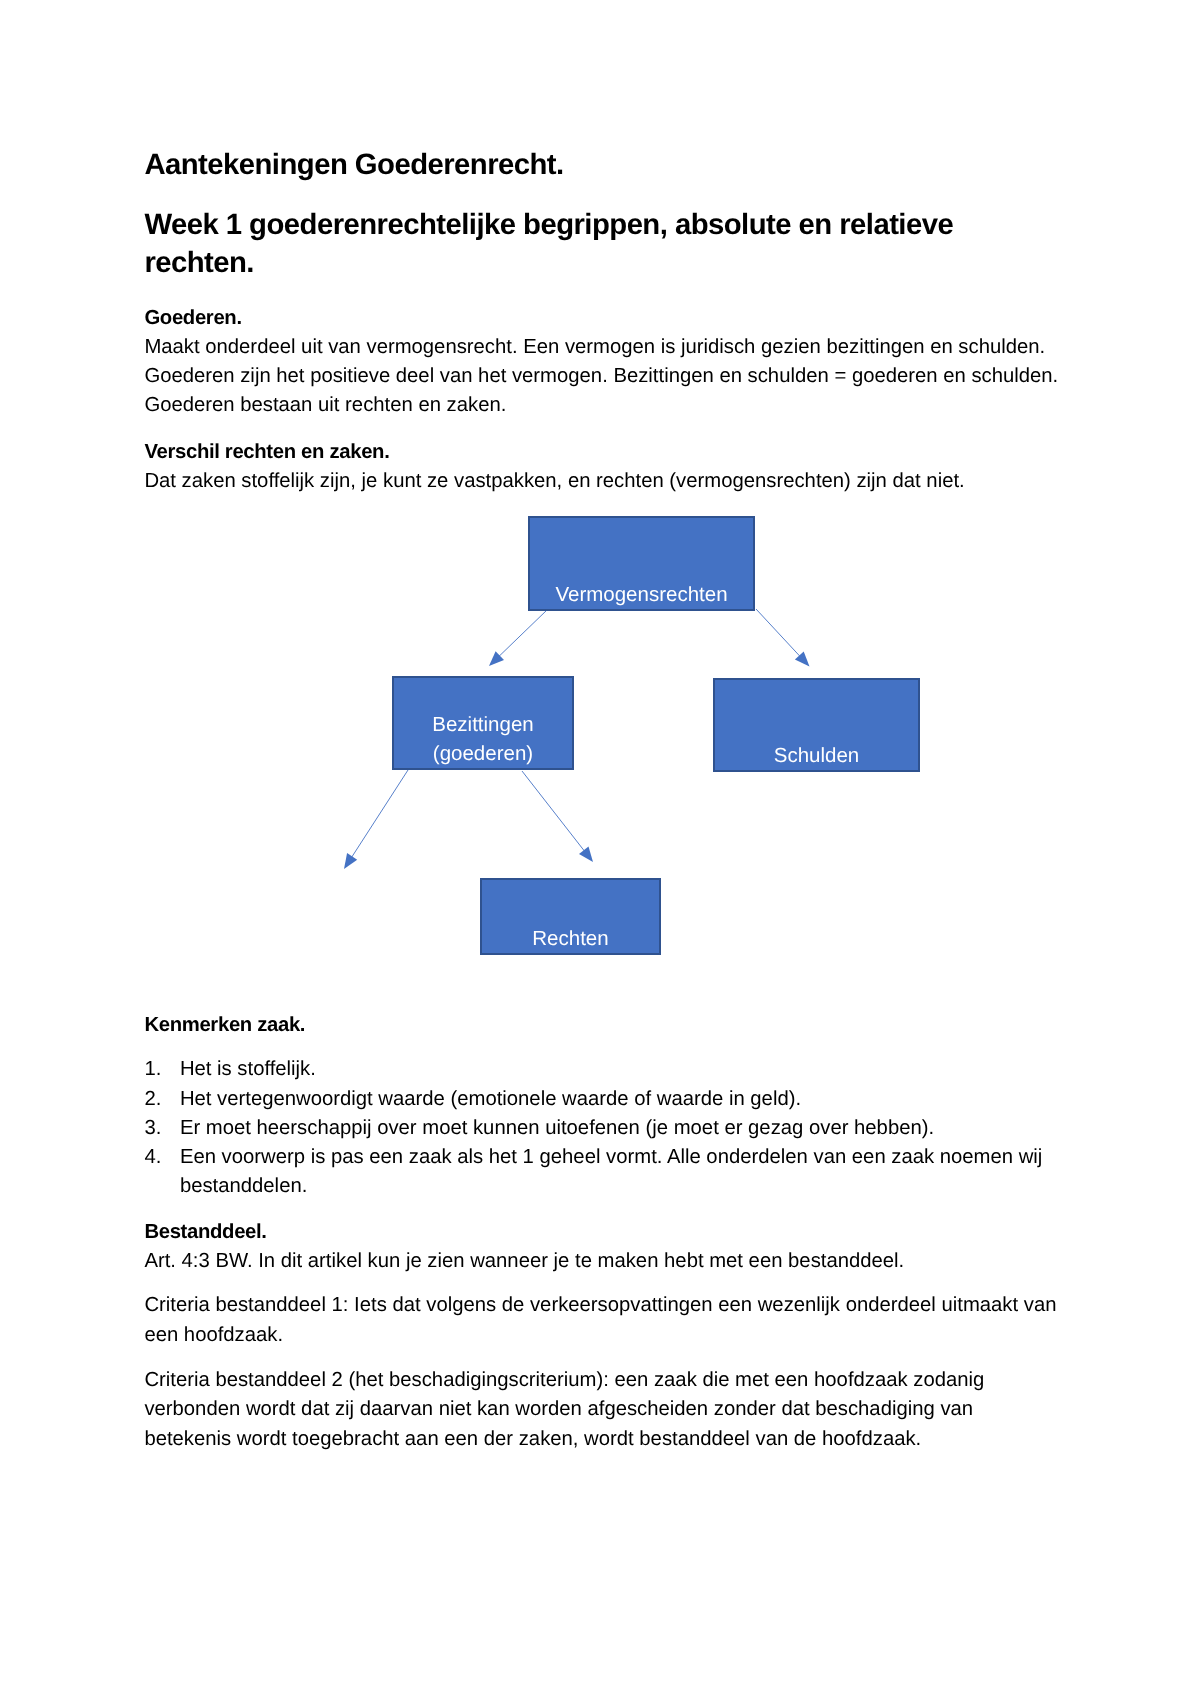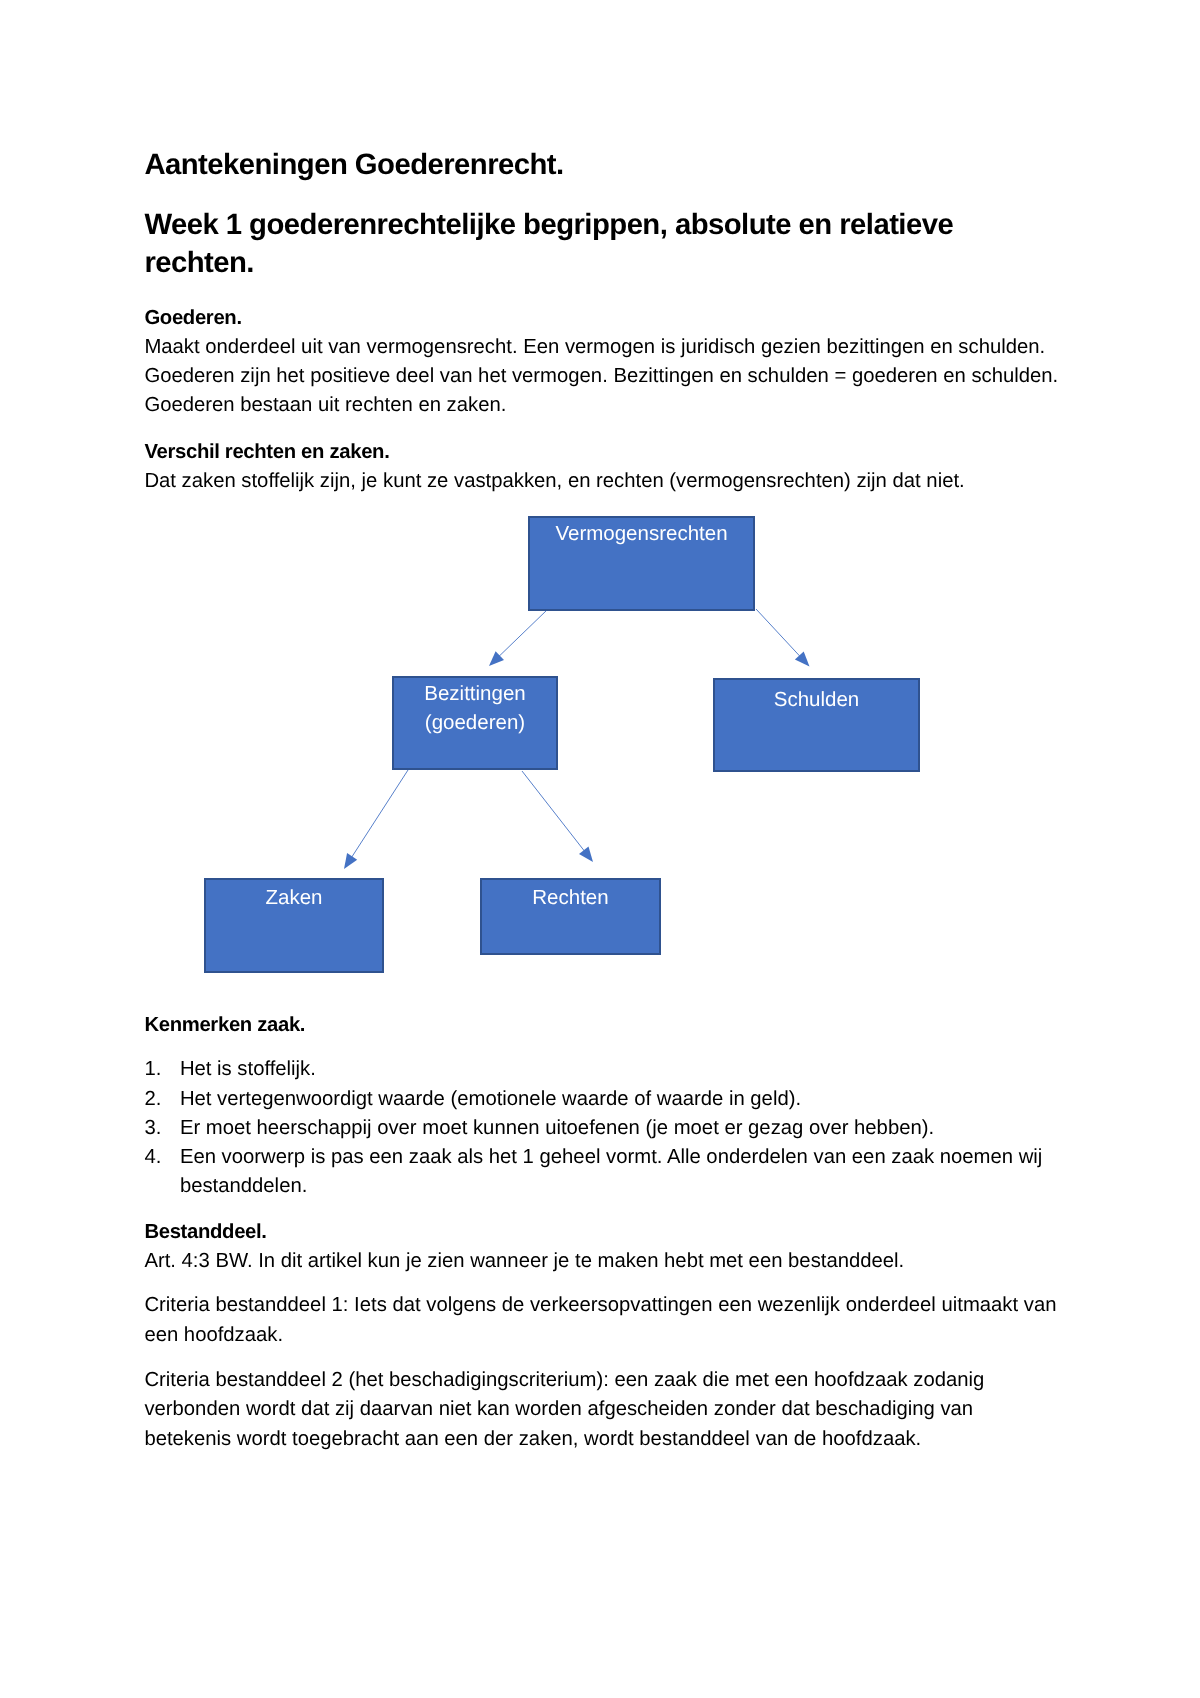--- a/index.html
+++ b/index.html
@@ -5,21 +5,21 @@
 <style>
   html,body{margin:0;padding:0;background:#ffffff;}
   body{width:1200px;height:1698px;position:relative;overflow:hidden;
        font-family:"Liberation Sans",sans-serif;color:#000000;
        -webkit-font-smoothing:antialiased;text-rendering:geometricPrecision;}
   .page{position:absolute;left:0;top:0;width:1200px;height:1698px;background:#ffffff;}
   .t{position:absolute;white-space:pre;line-height:0;font-size:20.3px;}
   .b{font-weight:bold;letter-spacing:-0.33px;}
   .h1{position:absolute;white-space:pre;line-height:0;font-size:29.3px;font-weight:bold;letter-spacing:-0.55px;}
   .num{position:absolute;white-space:pre;line-height:0;font-size:20.3px;}
-  .node{position:absolute;box-sizing:border-box;background:#4472C4;border:2px solid #2F528F;display:flex;align-items:flex-start;justify-content:center;}
+  .node{position:absolute;box-sizing:border-box;background:#4472C4;border:2px solid #2F528F;display:flex;align-items:flex-end;justify-content:center;}
   .nodelabel{white-space:pre-line;text-align:center;color:#FFFFFF;font-size:20.5px;line-height:29px;padding-top:1px;}
   svg.conn{position:absolute;left:0;top:0;width:1200px;height:1698px;overflow:visible;}
 </style>
 </head>
 <body>
 
 <div class="page">
 <div class="h1" style="left:144.4px;top:164.84px">Aantekeningen Goederenrecht.</div>
 <div class="h1" style="left:144.4px;top:225.44px">Week 1 goederenrechtelijke begrippen, absolute en relatieve</div>
 <div class="h1" style="left:144.4px;top:263.44px">rechten.</div>
@@ -38,29 +38,26 @@
  <polygon points="809.5,666.5 794.9,659.6 803.7,651.4" fill="#4472C4" stroke="none"></polygon>
  <line x1="408" y1="770" x2="351.1" y2="858.1" stroke="#4472C4" stroke-width="0.9" fill="none"></line>
  <polygon points="344.0,869.0 347.1,853.1 357.2,859.7" fill="#4472C4" stroke="none"></polygon>
  <line x1="522" y1="771" x2="585.0" y2="851.8" stroke="#4472C4" stroke-width="0.9" fill="none"></line>
  <polygon points="593.0,862.0 579.0,853.9 588.5,846.5" fill="#4472C4" stroke="none"></polygon>
 </g>
 </svg>
 <div class="node" style="left:528px;top:516px;width:227px;height:95px">
         <span class="nodelabel" style="padding-top:1px">Vermogensrechten</span>
       </div>
-<div class="node" style="left:392px;top:676px;width:166px;height:94px">
+<div class="node" style="left:392px;top:676px;width:182px;height:94px">
         <span class="nodelabel" style="padding-top:1px">Bezittingen
 (goederen)</span>
       </div>
 <div class="node" style="left:713px;top:678px;width:207px;height:94px">
         <span class="nodelabel" style="padding-top:5px">Schulden</span>
-      </div>
-<div class="node" style="left:204px;top:878px;width:180px;height:95px">
-        <span class="nodelabel" style="padding-top:3px">Zaken</span>
       </div>
 <div class="node" style="left:480px;top:878px;width:181px;height:77px">
         <span class="nodelabel" style="padding-top:3px">Rechten</span>
       </div>
 </div>
 <div class="t b" style="left:144.4px;top:1024.96px">Kenmerken zaak.</div>
 <div class="num" style="left:144.4px;top:1068.96px">1.</div>
 <div class="t" style="left:179.9px;top:1068.96px">Het is stoffelijk.</div>
 <div class="num" style="left:144.4px;top:1098.96px">2.</div>
 <div class="t" style="left:179.9px;top:1098.96px">Het vertegenwoordigt waarde (emotionele waarde of waarde in geld).</div>

